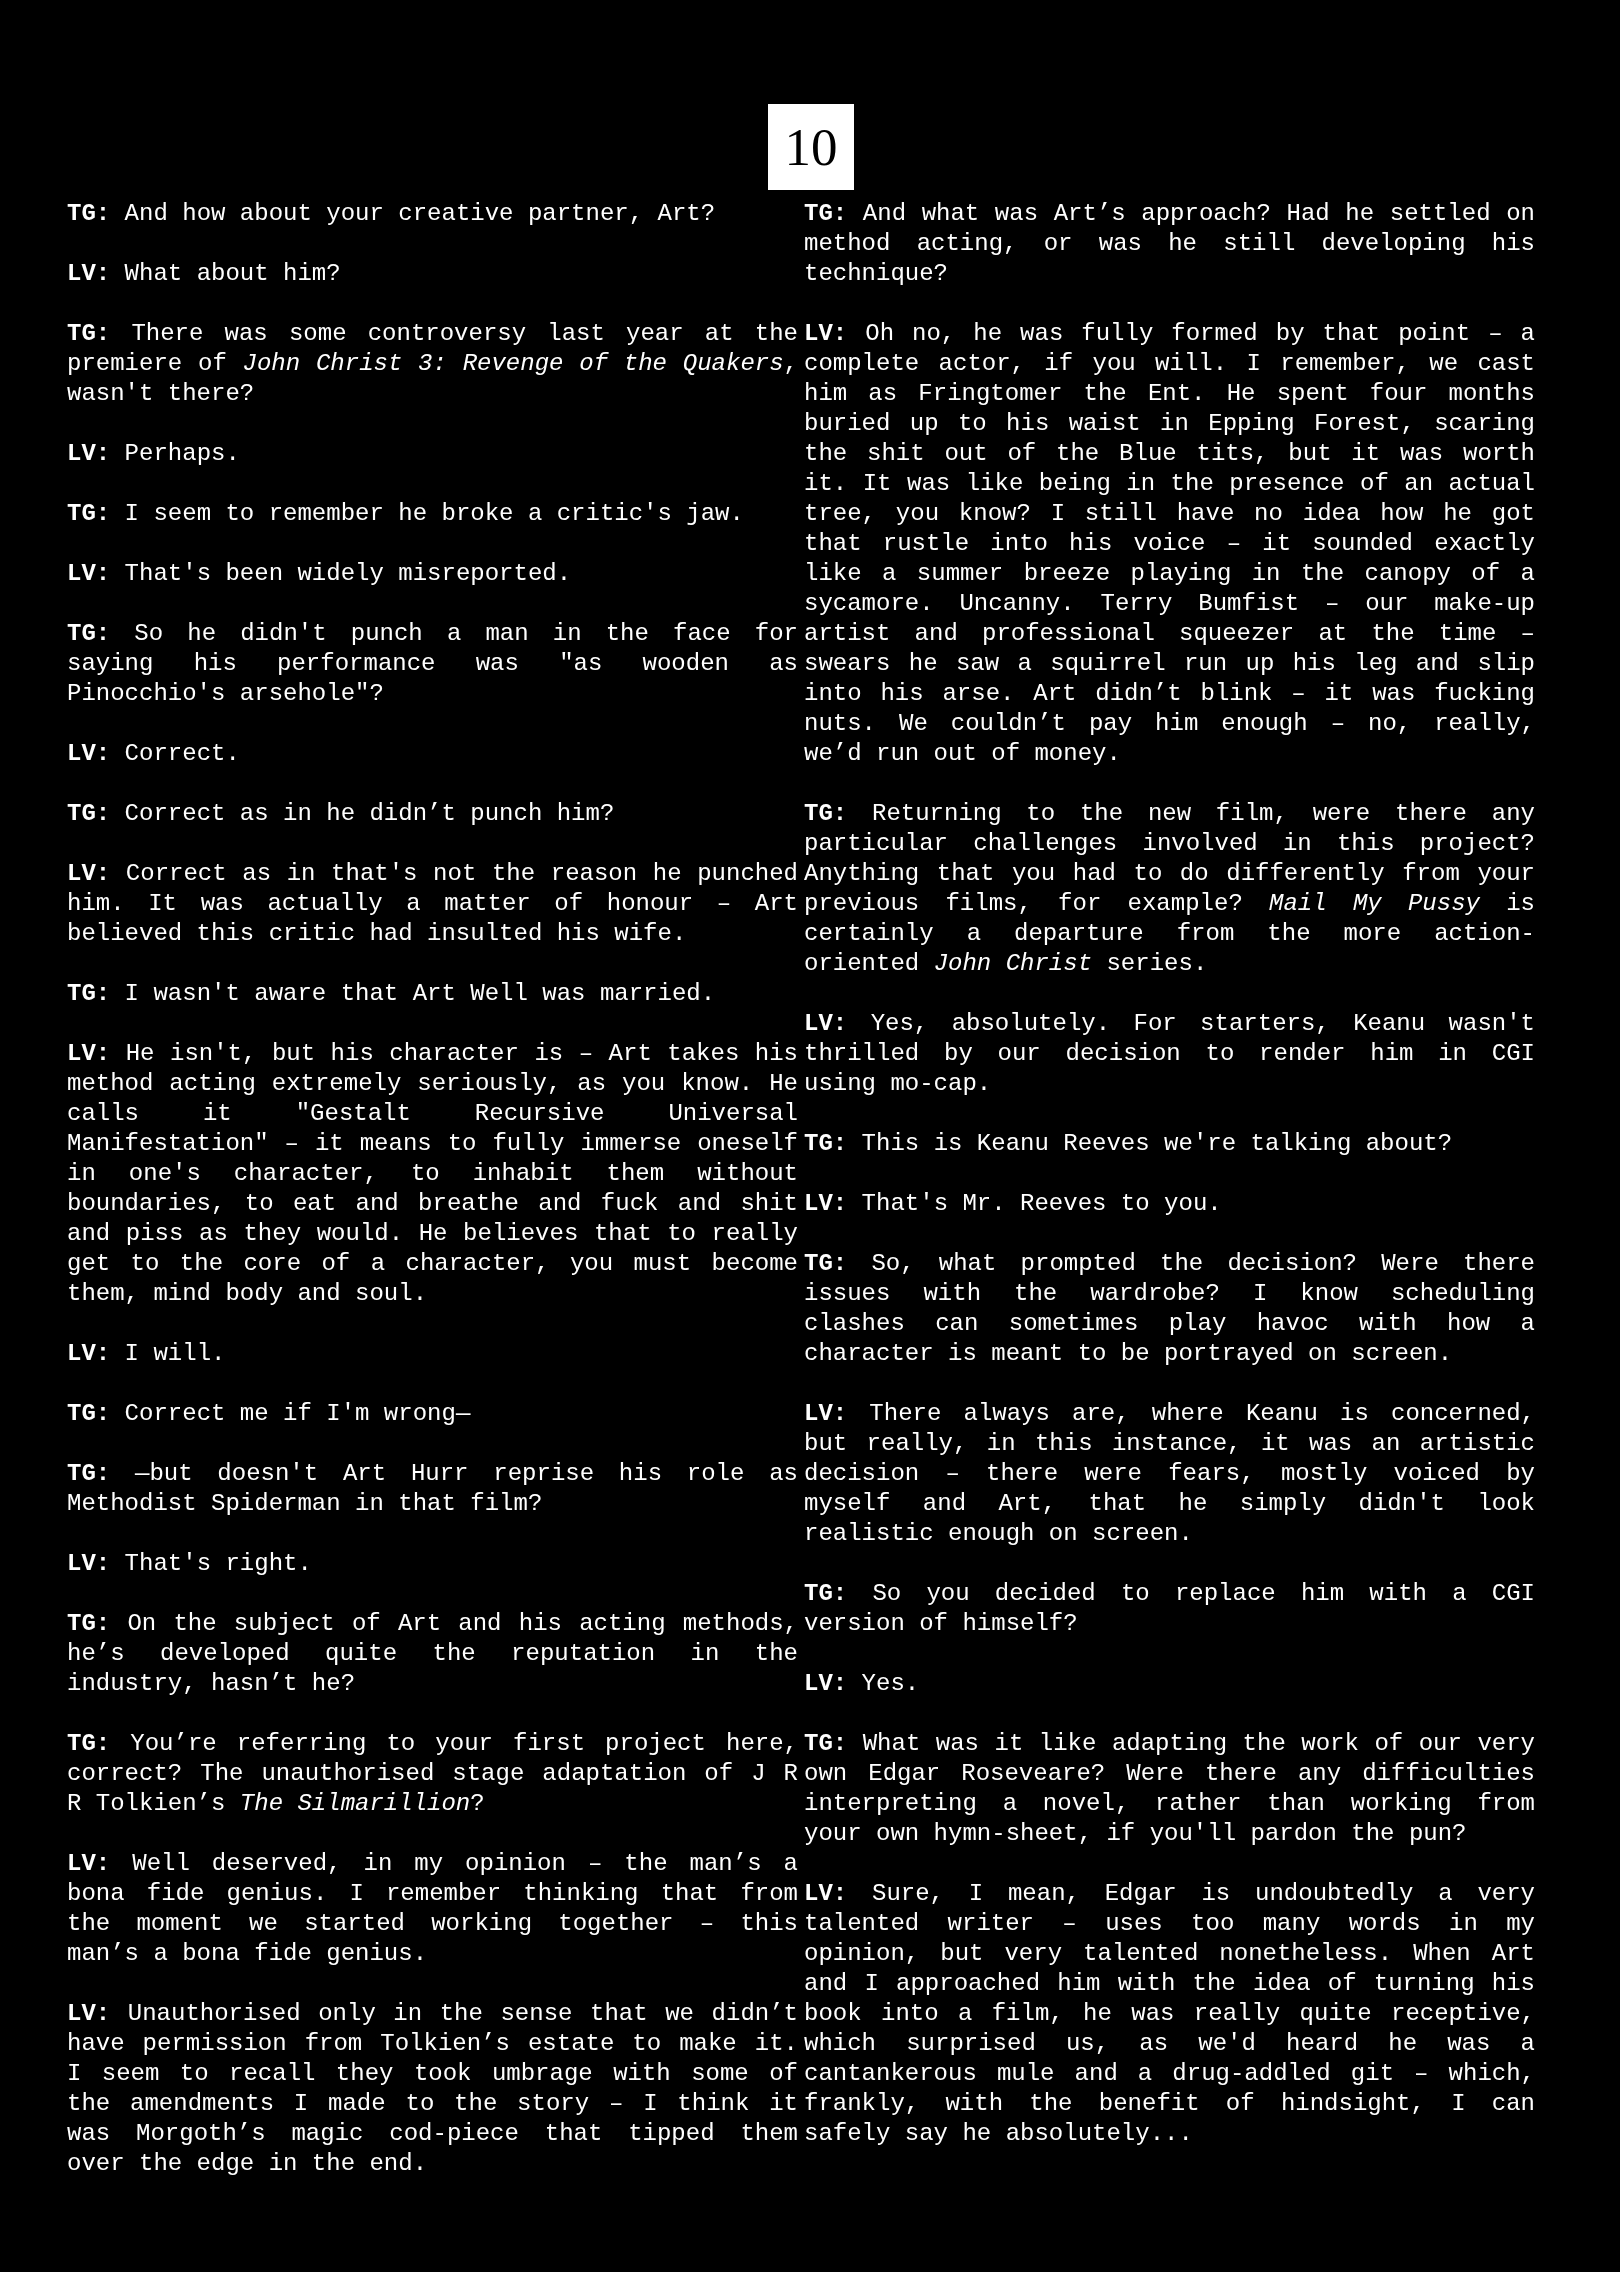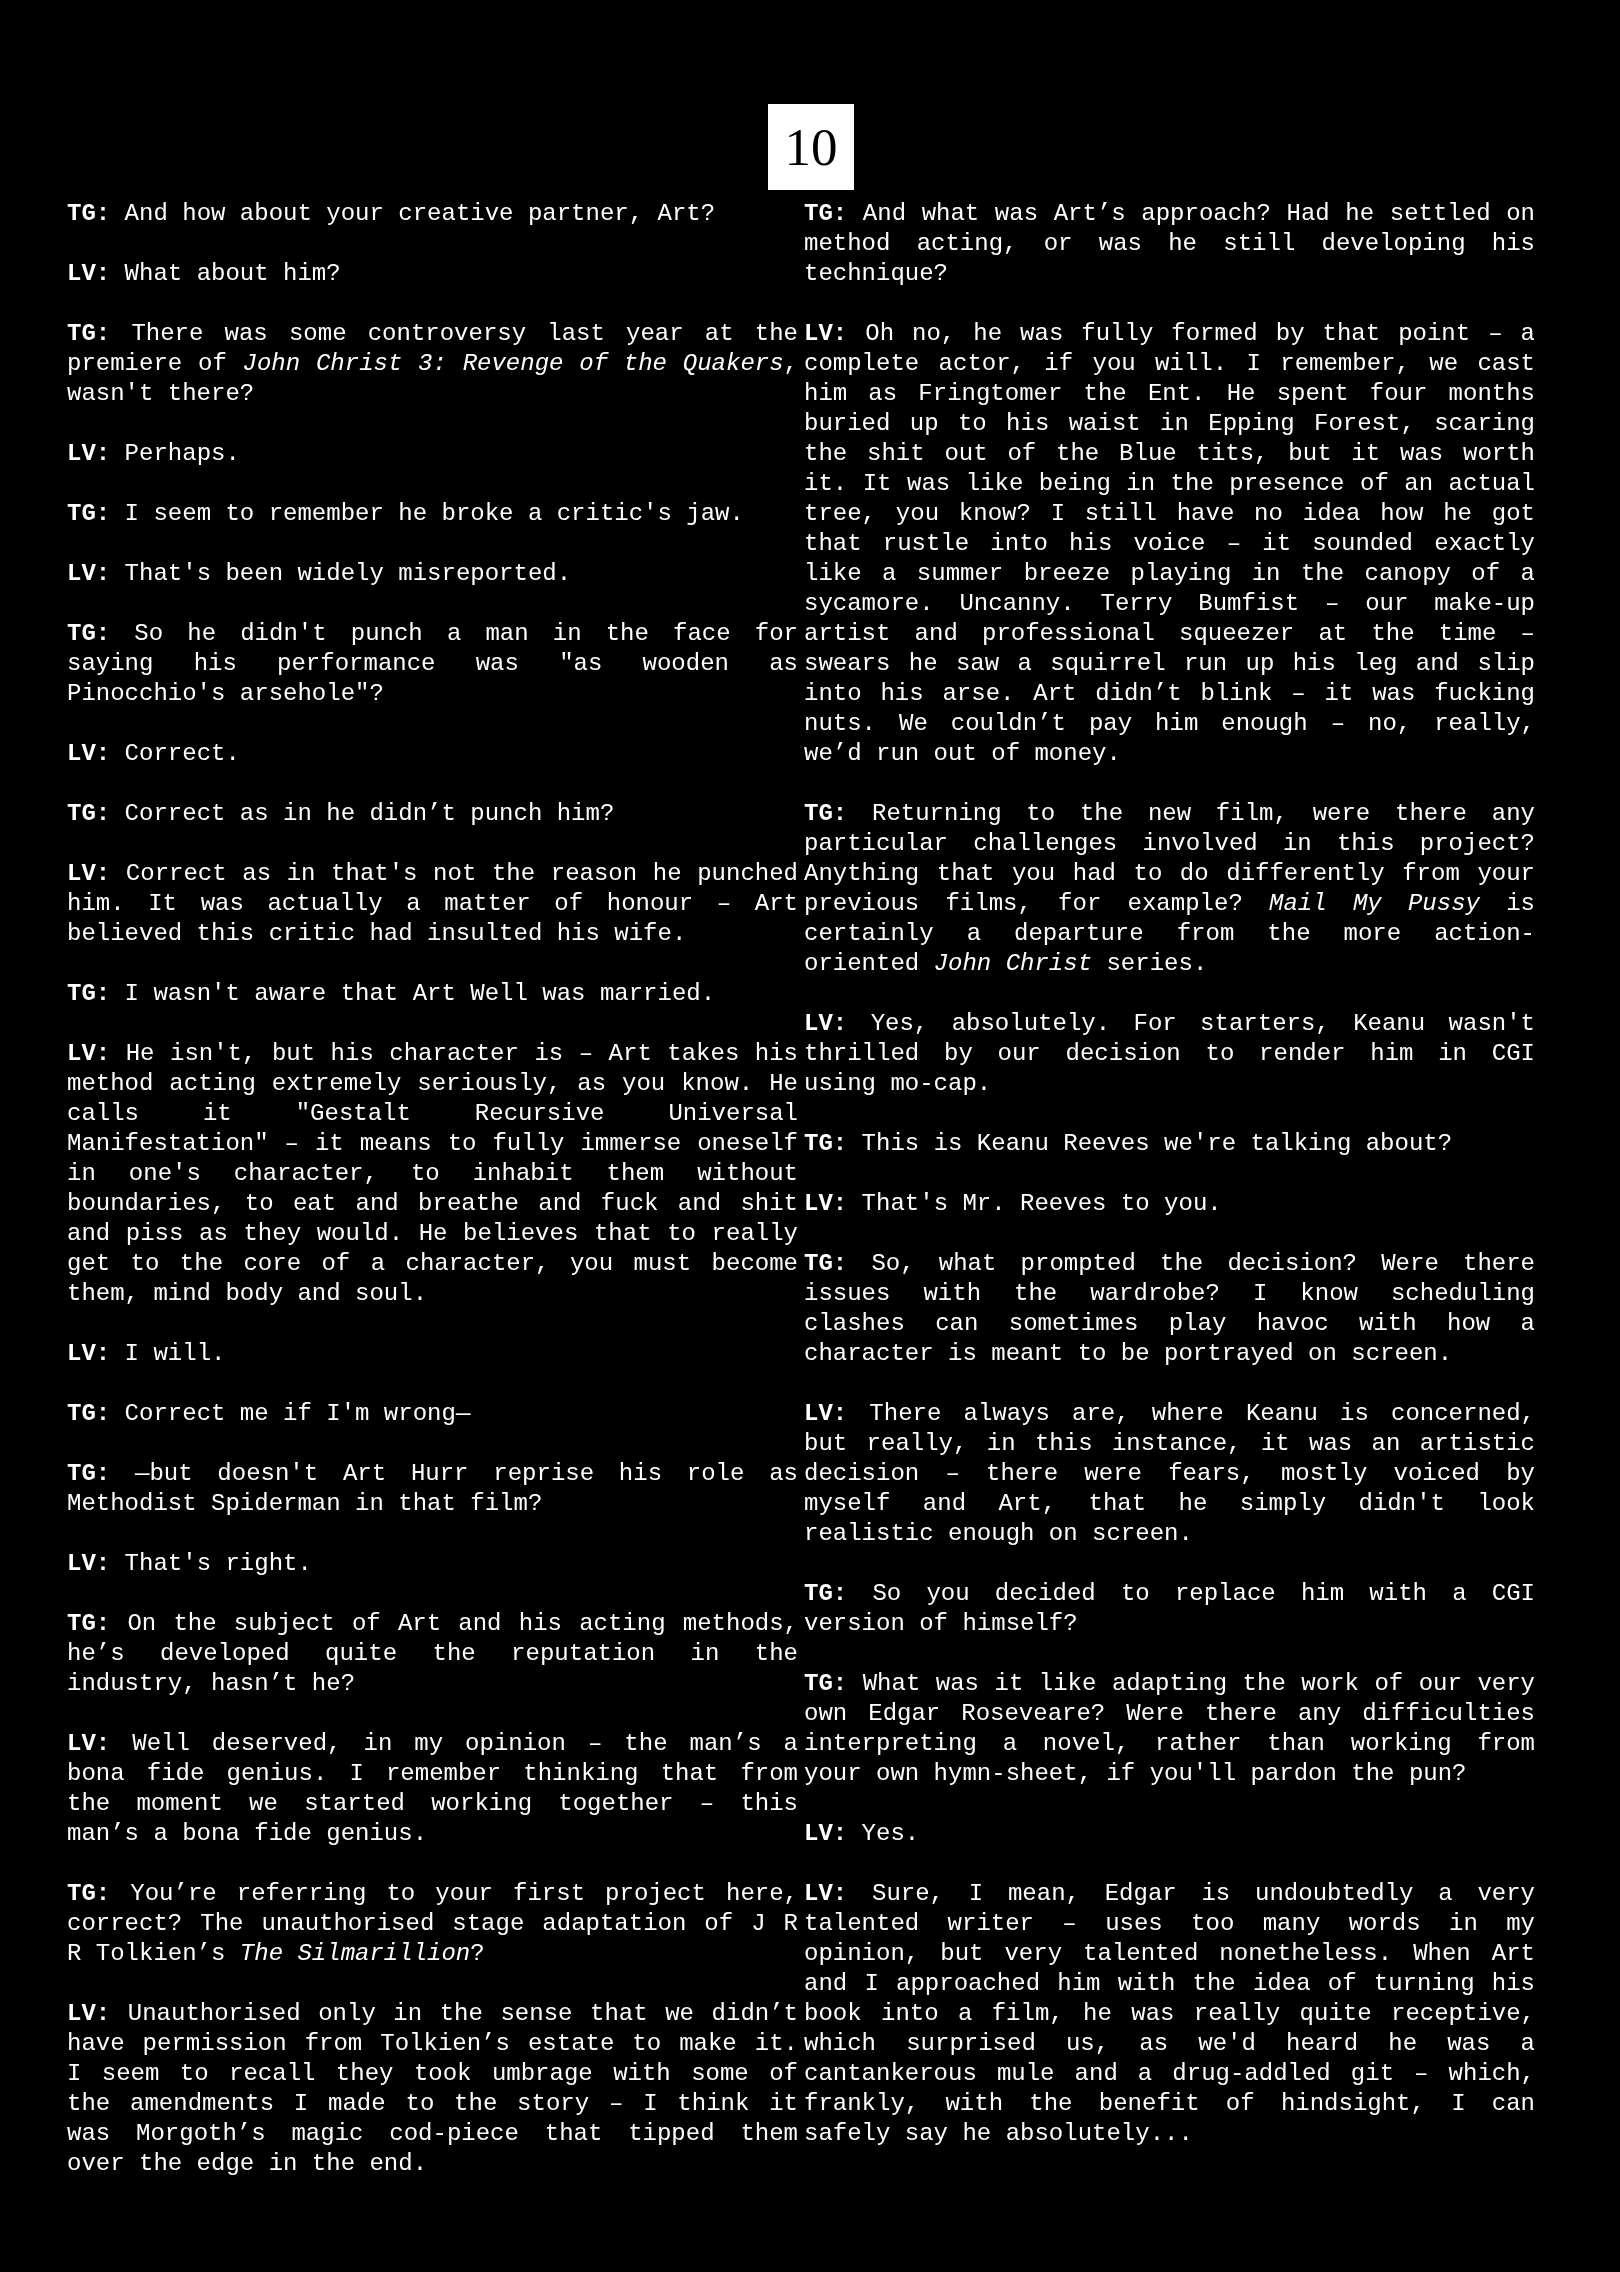--- a/index.html
+++ b/index.html
@@ -36,31 +36,31 @@
     <p class="para"><span class="speaker">LV:</span><span> Correct.</span></p>
     <p class="para"><span class="speaker">TG:</span><span> Correct as in he didn’t punch him?</span></p>
     <p class="para"><span class="speaker">LV:</span><span> Correct as in that's not the reason he punched him. It was actually a matter of honour – Art believed this critic had insulted his wife.</span></p>
     <p class="para"><span class="speaker">TG:</span><span> I wasn't aware that Art Well was married.</span></p>
     <p class="para"><span class="speaker">LV:</span><span> He isn't, but his character is – Art takes his method acting extremely seriously, as you know. He calls it "Gestalt Recursive Universal Manifestation" – it means to fully immerse oneself in one's character, to inhabit them without boundaries, to eat and breathe and fuck and shit and piss as they would. He believes that to really get to the core of a character, you must become them, mind body and soul.</span></p>
     <p class="para"><span class="speaker">LV:</span><span> I will.</span></p>
     <p class="para"><span class="speaker">TG:</span><span> Correct me if I'm wrong—</span></p>
     <p class="para"><span class="speaker">TG:</span><span> —but doesn't Art Hurr reprise his role as Methodist Spiderman in that film?</span></p>
     <p class="para"><span class="speaker">LV:</span><span> That's right.</span></p>
     <p class="para"><span class="speaker">TG:</span><span> On the subject of Art and his acting methods, he’s developed quite the reputation in the industry, hasn’t he?</span></p>
+    <p class="para"><span class="speaker">TG:</span><span> You’re referring to your first project here, correct? The unauthorised stage adaptation of J R R Tolkien’s </span><span class="it">The Silmarillion</span><span>?</span></p>
     <p class="para"><span class="speaker">LV:</span><span> Well deserved, in my opinion – the man’s a bona fide genius. I remember thinking that from the moment we started working together – this man’s a bona fide genius.</span></p>
-    <p class="para"><span class="speaker">TG:</span><span> You’re referring to your first project here, correct? The unauthorised stage adaptation of J R R Tolkien’s </span><span class="it">The Silmarillion</span><span>?</span></p>
     <p class="para"><span class="speaker">LV:</span><span> Unauthorised only in the sense that we didn’t have permission from Tolkien’s estate to make it. I seem to recall they took umbrage with some of the amendments I made to the story – I think it was Morgoth’s magic cod-piece that tipped them over the edge in the end.</span></p>
   </div>
 <div class="column col-right">
     <p class="para"><span class="speaker">TG:</span><span> And what was Art’s approach? Had he settled on method acting, or was he still developing his technique?</span></p>
     <p class="para"><span class="speaker">LV:</span><span> Oh no, he was fully formed by that point – a complete actor, if you will. I remember, we cast him as Fringtomer the Ent. He spent four months buried up to his waist in Epping Forest, scaring the shit out of the Blue tits, but it was worth it. It was like being in the presence of an actual tree, you know? I still have no idea how he got that rustle into his voice – it sounded exactly like a summer breeze playing in the canopy of a sycamore. Uncanny. Terry Bumfist – our make-up artist and professional squeezer at the time – swears he saw a squirrel run up his leg and slip into his arse. Art didn’t blink – it was fucking nuts. We couldn’t pay him enough – no, really, we’d run out of money.</span></p>
     <p class="para"><span class="speaker">TG:</span><span> Returning to the new film, were there any particular challenges involved in this project? Anything that you had to do differently from your previous films, for example? </span><span class="it">Mail My Pussy</span><span> is certainly a departure from the more action-oriented </span><span class="it">John Christ</span><span> series.</span></p>
     <p class="para"><span class="speaker">LV:</span><span> Yes, absolutely. For starters, Keanu wasn't thrilled by our decision to render him in CGI using mo-cap.</span></p>
     <p class="para"><span class="speaker">TG:</span><span> This is Keanu Reeves we're talking about?</span></p>
     <p class="para"><span class="speaker">LV:</span><span> That's Mr. Reeves to you.</span></p>
     <p class="para"><span class="speaker">TG:</span><span> So, what prompted the decision? Were there issues with the wardrobe? I know scheduling clashes can sometimes play havoc with how a character is meant to be portrayed on screen.</span></p>
     <p class="para"><span class="speaker">LV:</span><span> There always are, where Keanu is concerned, but really, in this instance, it was an artistic decision – there were fears, mostly voiced by myself and Art, that he simply didn't look realistic enough on screen.</span></p>
     <p class="para"><span class="speaker">TG:</span><span> So you decided to replace him with a CGI version of himself?</span></p>
+    <p class="para"><span class="speaker">LV:</span><span> Yes.</span></p>
     <p class="para"><span class="speaker">TG:</span><span> What was it like adapting the work of our very own Edgar Roseveare? Were there any difficulties interpreting a novel, rather than working from your own hymn-sheet, if you'll pardon the pun?</span></p>
-    <p class="para"><span class="speaker">LV:</span><span> Yes.</span></p>
     <p class="para"><span class="speaker">LV:</span><span> Sure, I mean, Edgar is undoubtedly a very talented writer – uses too many words in my opinion, but very talented nonetheless. When Art and I approached him with the idea of turning his book into a film, he was really quite receptive, which surprised us, as we'd heard he was a cantankerous mule and a drug-addled git – which, frankly, with the benefit of hindsight, I can safely say he absolutely...</span></p>
   </div>
 
 
 </body></html>

